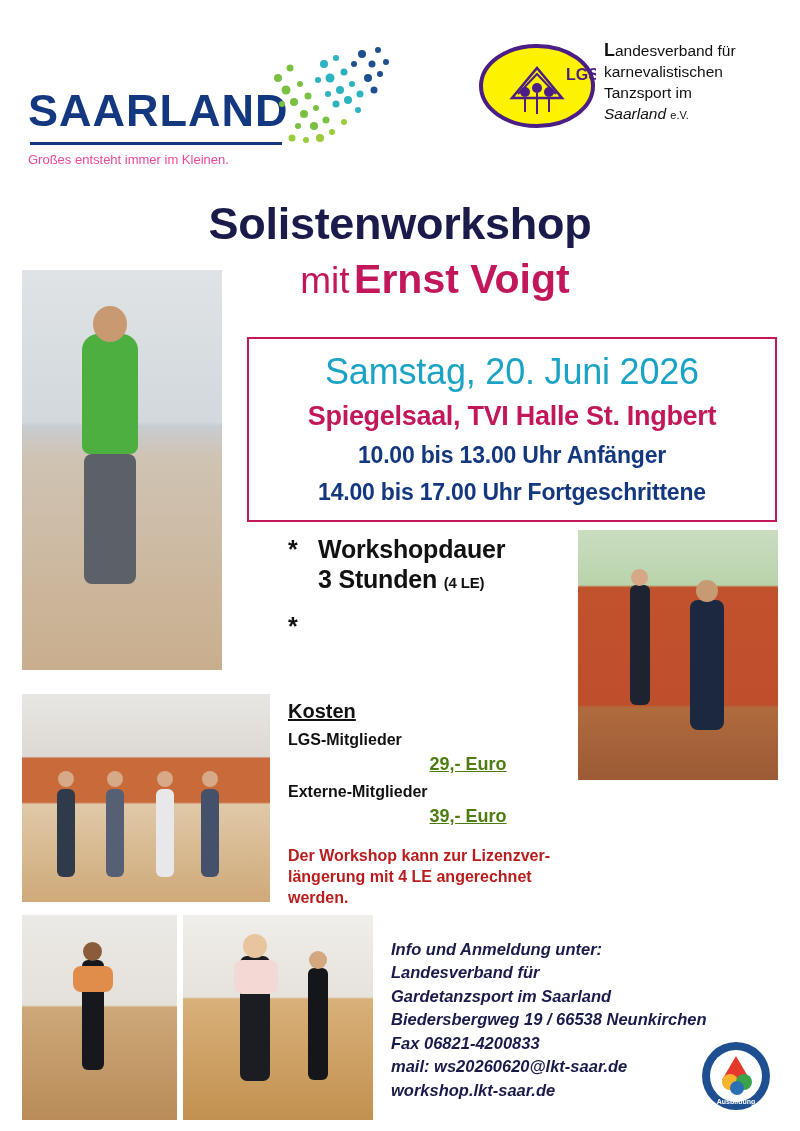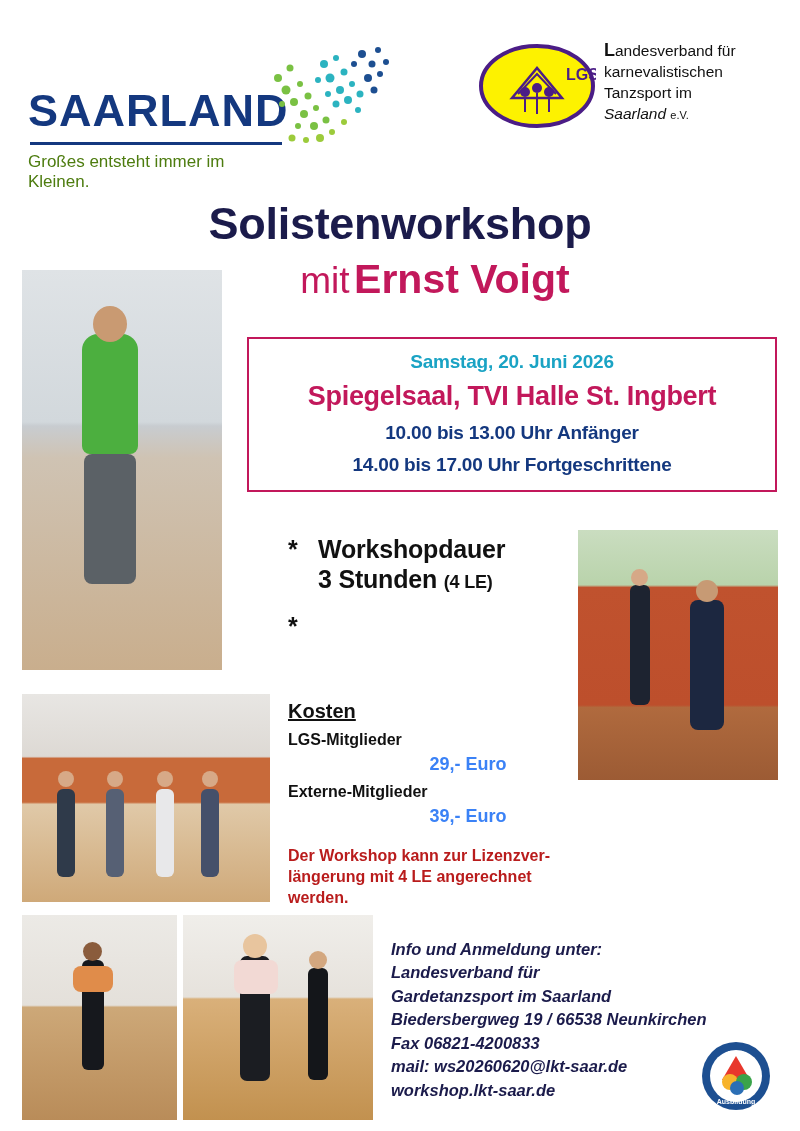--- a/index.html
+++ b/index.html
@@ -32,22 +32,22 @@
     color: #14387f;
     line-height: 1;
   }
   .saarland-rule {
     height: 3px;
     background: #14387f;
     margin: 9px 0 7px 2px;
     width: 252px;
   }
   .saarland-claim {
-    font-size: 17px;
-    color: #4d7c0f;
+    font-size: 13px;
+    color: #ec4899;
     font-family: "Liberation Sans", sans-serif;
   }
   .dots-map {
     position: absolute;
     left: 258px;
     top: 34px;
     width: 145px;
     height: 130px;
   }
 
@@ -101,34 +101,34 @@
   .event-box {
     position: absolute;
     left: 247px;
     top: 337px;
     width: 530px;
     border: 2px solid #c2185b;
     padding: 12px 10px 14px 10px;
     text-align: center;
   }
   .event-date {
-    font-size: 19px;
-    font-weight: bold;
+    font-size: 36px;
+    font-weight: normal;
     color: #1aa3c4;
     letter-spacing: -0.2px;
   }
   .event-place {
     font-size: 27px;
     font-weight: bold;
     color: #c2185b;
     margin-top: 8px;
     letter-spacing: -0.3px;
   }
   .event-time {
-    font-size: 19px;
+    font-size: 23px;
     font-weight: bold;
     color: #14387f;
     margin-top: 10px;
     letter-spacing: -0.2px;
   }
 
   
   .bullets {
     position: absolute;
     left: 288px;
@@ -146,21 +146,21 @@
     width: 30px;
     flex: 0 0 30px;
     line-height: 1.18;
   }
   .bullet .btext {
     font-size: 25px;
     font-weight: bold;
     line-height: 1.18;
     letter-spacing: -0.2px;
   }
-  .bullet .small { font-size: 18px; text-align: right; }
+  .bullet .small { font-size: 15px; text-align: right; }
 
   
   .costs {
     position: absolute;
     left: 288px;
     top: 700px;
     width: 300px;
     color: #111;
   }
   .costs-title {
@@ -170,24 +170,25 @@
     text-decoration: underline;
   }
   .cost-label {
     font-size: 16px;
     font-weight: bold;
     margin-top: 8px;
   }
   .cost-value {
     font-size: 18px;
     font-weight: bold;
-    color: #3b82f6;
+    color: #4d7c0f;
     text-align: center;
     margin-top: 5px;
     padding-left: 60px;
+    text-decoration: underline;
   }
   .license-note {
     position: absolute;
     left: 288px;
     top: 845px;
     width: 320px;
     font-size: 16px;
     font-weight: bold;
     color: #b91c1c;
     line-height: 1.32;

